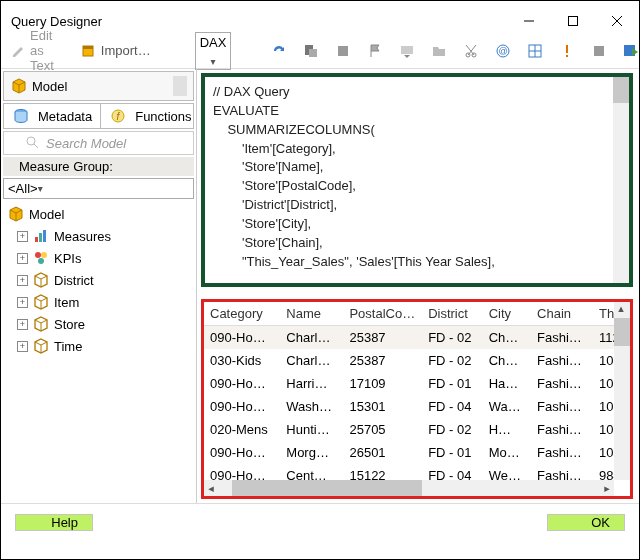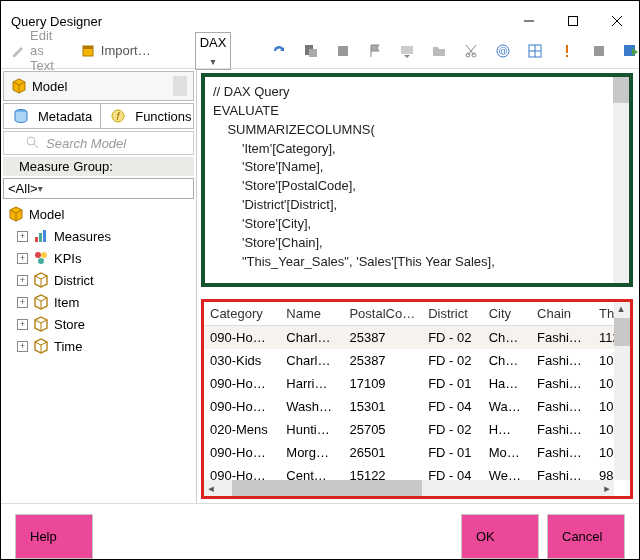--- a/index.html
+++ b/index.html
@@ -39,21 +39,21 @@
   th, td { text-align: left; padding: 4px 6px; white-space: nowrap; overflow: hidden; text-overflow: ellipsis; max-width: 72px; }
   th { font-weight: 400; color: #333; border-bottom: 1px solid #ddd; }
   tbody tr:first-child td { background: #f6f3ef; }
   .grid .vscroll { position: absolute; right: 0; top: 0; bottom: 16px; width: 16px; background: #f0f0f0; }
   .grid .vthumb { position: absolute; right: 0; top: 16px; width: 16px; height: 28px; background: #c8c8c8; }
   .grid .hscroll { position: absolute; left: 0; right: 16px; bottom: 0; height: 16px; background: #f0f0f0; display: flex; align-items: center; }
   .grid .hthumb { height: 16px; width: 190px; background: #c8c8c8; margin-left: 14px; }
   .grid .harrow { width: 14px; text-align: center; font-size: 11px; color: #555; }
   .footer { display: flex; gap: 8px; padding: 10px 14px; border-top: 1px solid #ddd; }
   .footer .spacer { flex: 1; }
-  .btn { min-width: 78px; padding: 14px 14px; font-size: 13px; background: #ec4899; border: 1px solid #c8c4bf; text-align: left; }
+  .btn { min-width: 78px; padding: 0 14px; font-size: 13px; background: #bef264; border: 1px solid #c8c4bf; text-align: right; }
   
   .cube { fill: #f5b400; stroke: #b07800; }
   .dim { fill: #fff; stroke: #b07800; stroke-width: 1.3; }
 </style>
 </head>
 <body>
 
 <div class="titlebar">
   <div class="title">Query Designer</div>
   <div class="winbtn">
@@ -404,14 +404,13 @@
         </div>
       </div>
     </div>
   </div>
 </div>
 
 <div class="footer">
   <div class="btn"><span>Help</span></div>
   <div class="spacer"></div>
   <div class="btn"><span>OK</span></div>
-  <div class="btn"><span>Cancel</span></div>
 </div>
 
 </body></html>

